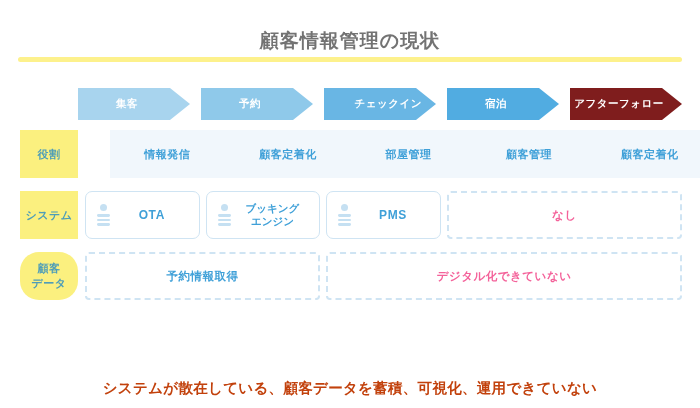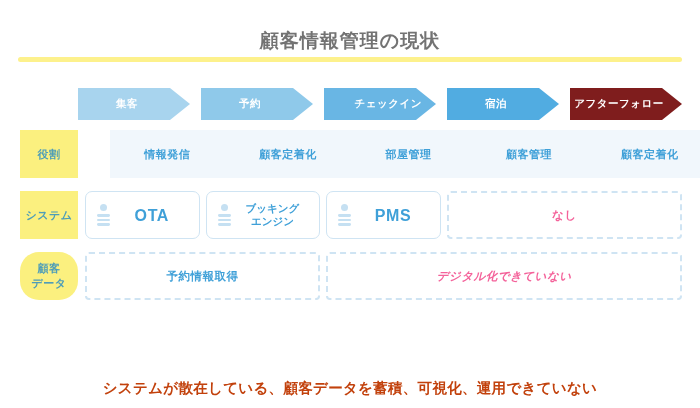--- a/index.html
+++ b/index.html
@@ -82,21 +82,21 @@
   }
   .sys-icon .dot{
     width:7px;height:7px;border-radius:50%;
     background:#C5E0F2;margin-bottom:1px;
   }
   .sys-icon .bar{
     width:13px;height:2.6px;border-radius:1.4px;background:#C5E0F2;
   }
   .sys-label{
     flex:1;text-align:center;
-    color:#3FA0D8;font-size:16px;font-weight:bold;letter-spacing:.6px;
+    color:#3FA0D8;font-size:12px;font-weight:bold;letter-spacing:.6px;
     line-height:13px;
     padding-right:6px;
   }
   .sys-label.small{font-size:10.5px;letter-spacing:0;}
 
   .dashbox{
     position:absolute;
     border:2px dashed #CFE4F3;
     border-radius:4px;
     box-sizing:border-box;
@@ -212,21 +212,21 @@
 
       <div class="dashbox" id="sysnone" style="left: 361.8px; width: 235.2px; top: 0px; height: 48px;">
         <span class="dash-text t-pink">なし</span>
       </div>
     </div>
 
     <div class="rowbody" style="top:122px;height:48px;">
       <div class="dashbox" id="cd0" style="left: 0px; width: 235.2px; top: 0px; height: 48px;">
         <span class="dash-text t-blue">予約情報取得</span>
       </div>
-      <div class="dashbox" id="cd1" style="left: 241.2px; width: 355.8px; top: 0px; height: 48px; font-style: italic;">
+      <div class="dashbox" id="cd1" style="left: 241.2px; width: 355.8px; top: 0px; height: 48px;">
         <span class="dash-text t-pink">デジタル化できていない</span>
       </div>
     </div>
 
   </div>
 
   <div class="footer">システムが散在している、顧客データを蓄積、可視化、運用できていない</div>
 
 </div>
 

